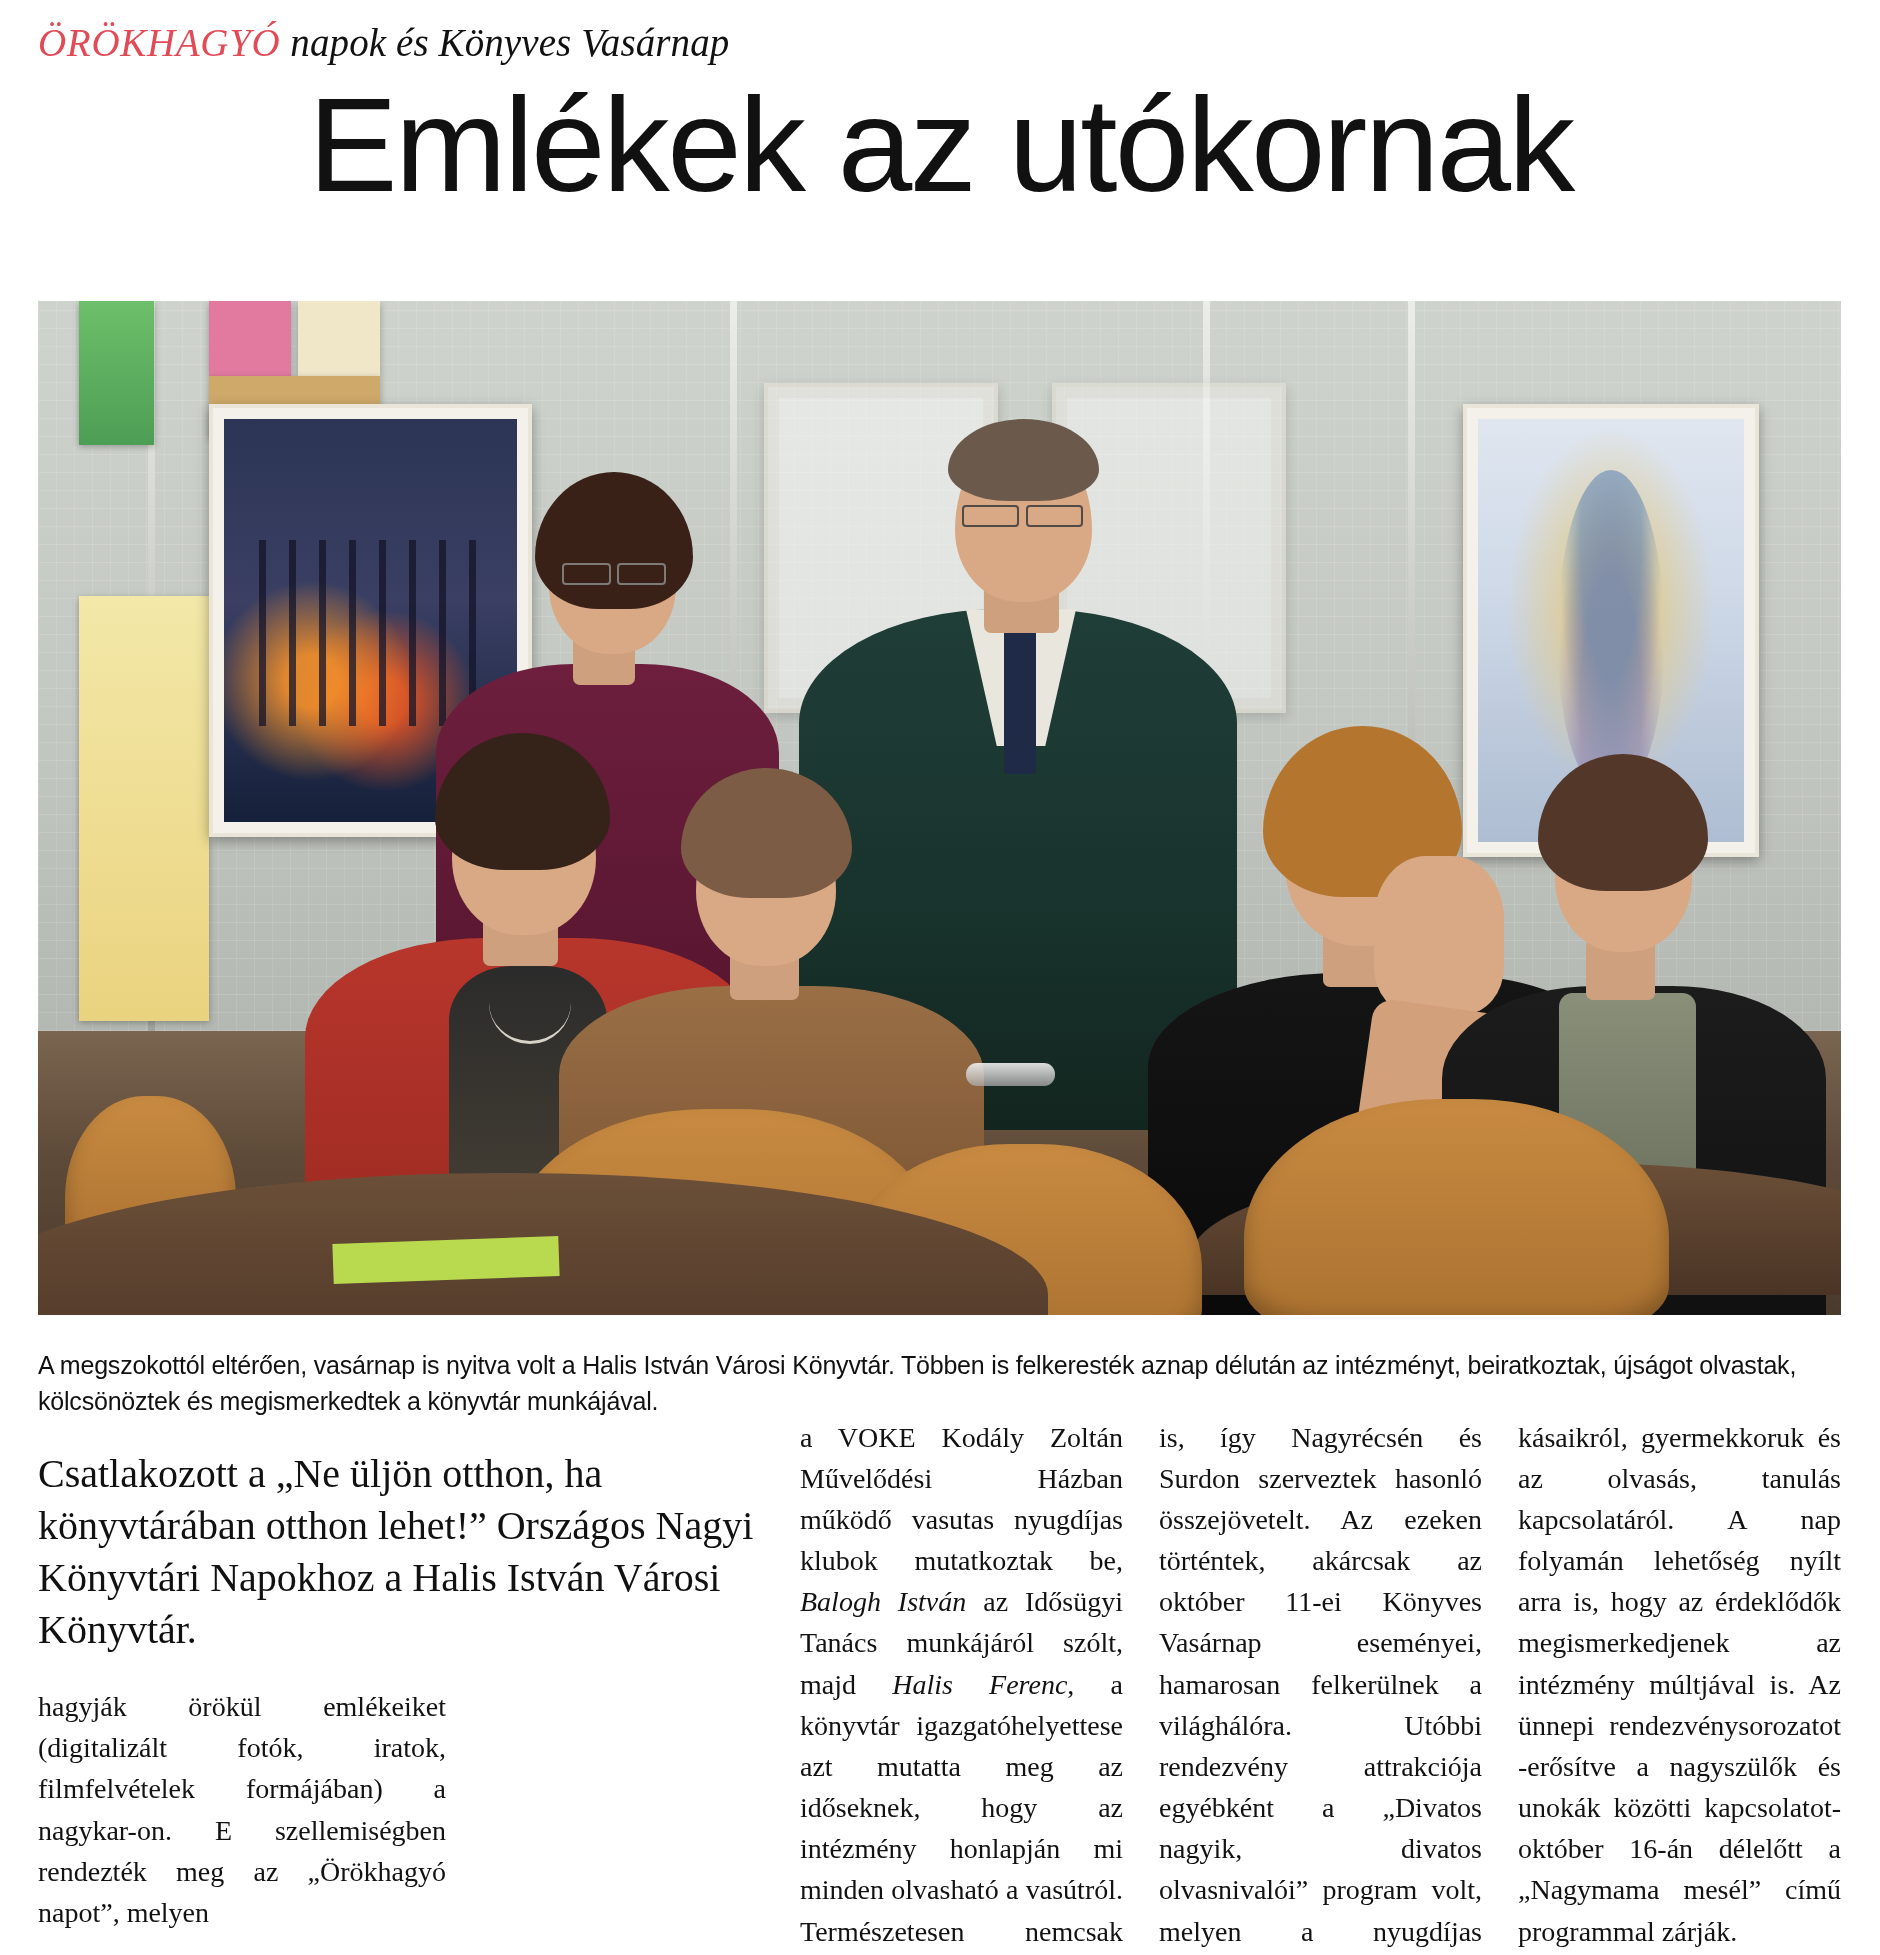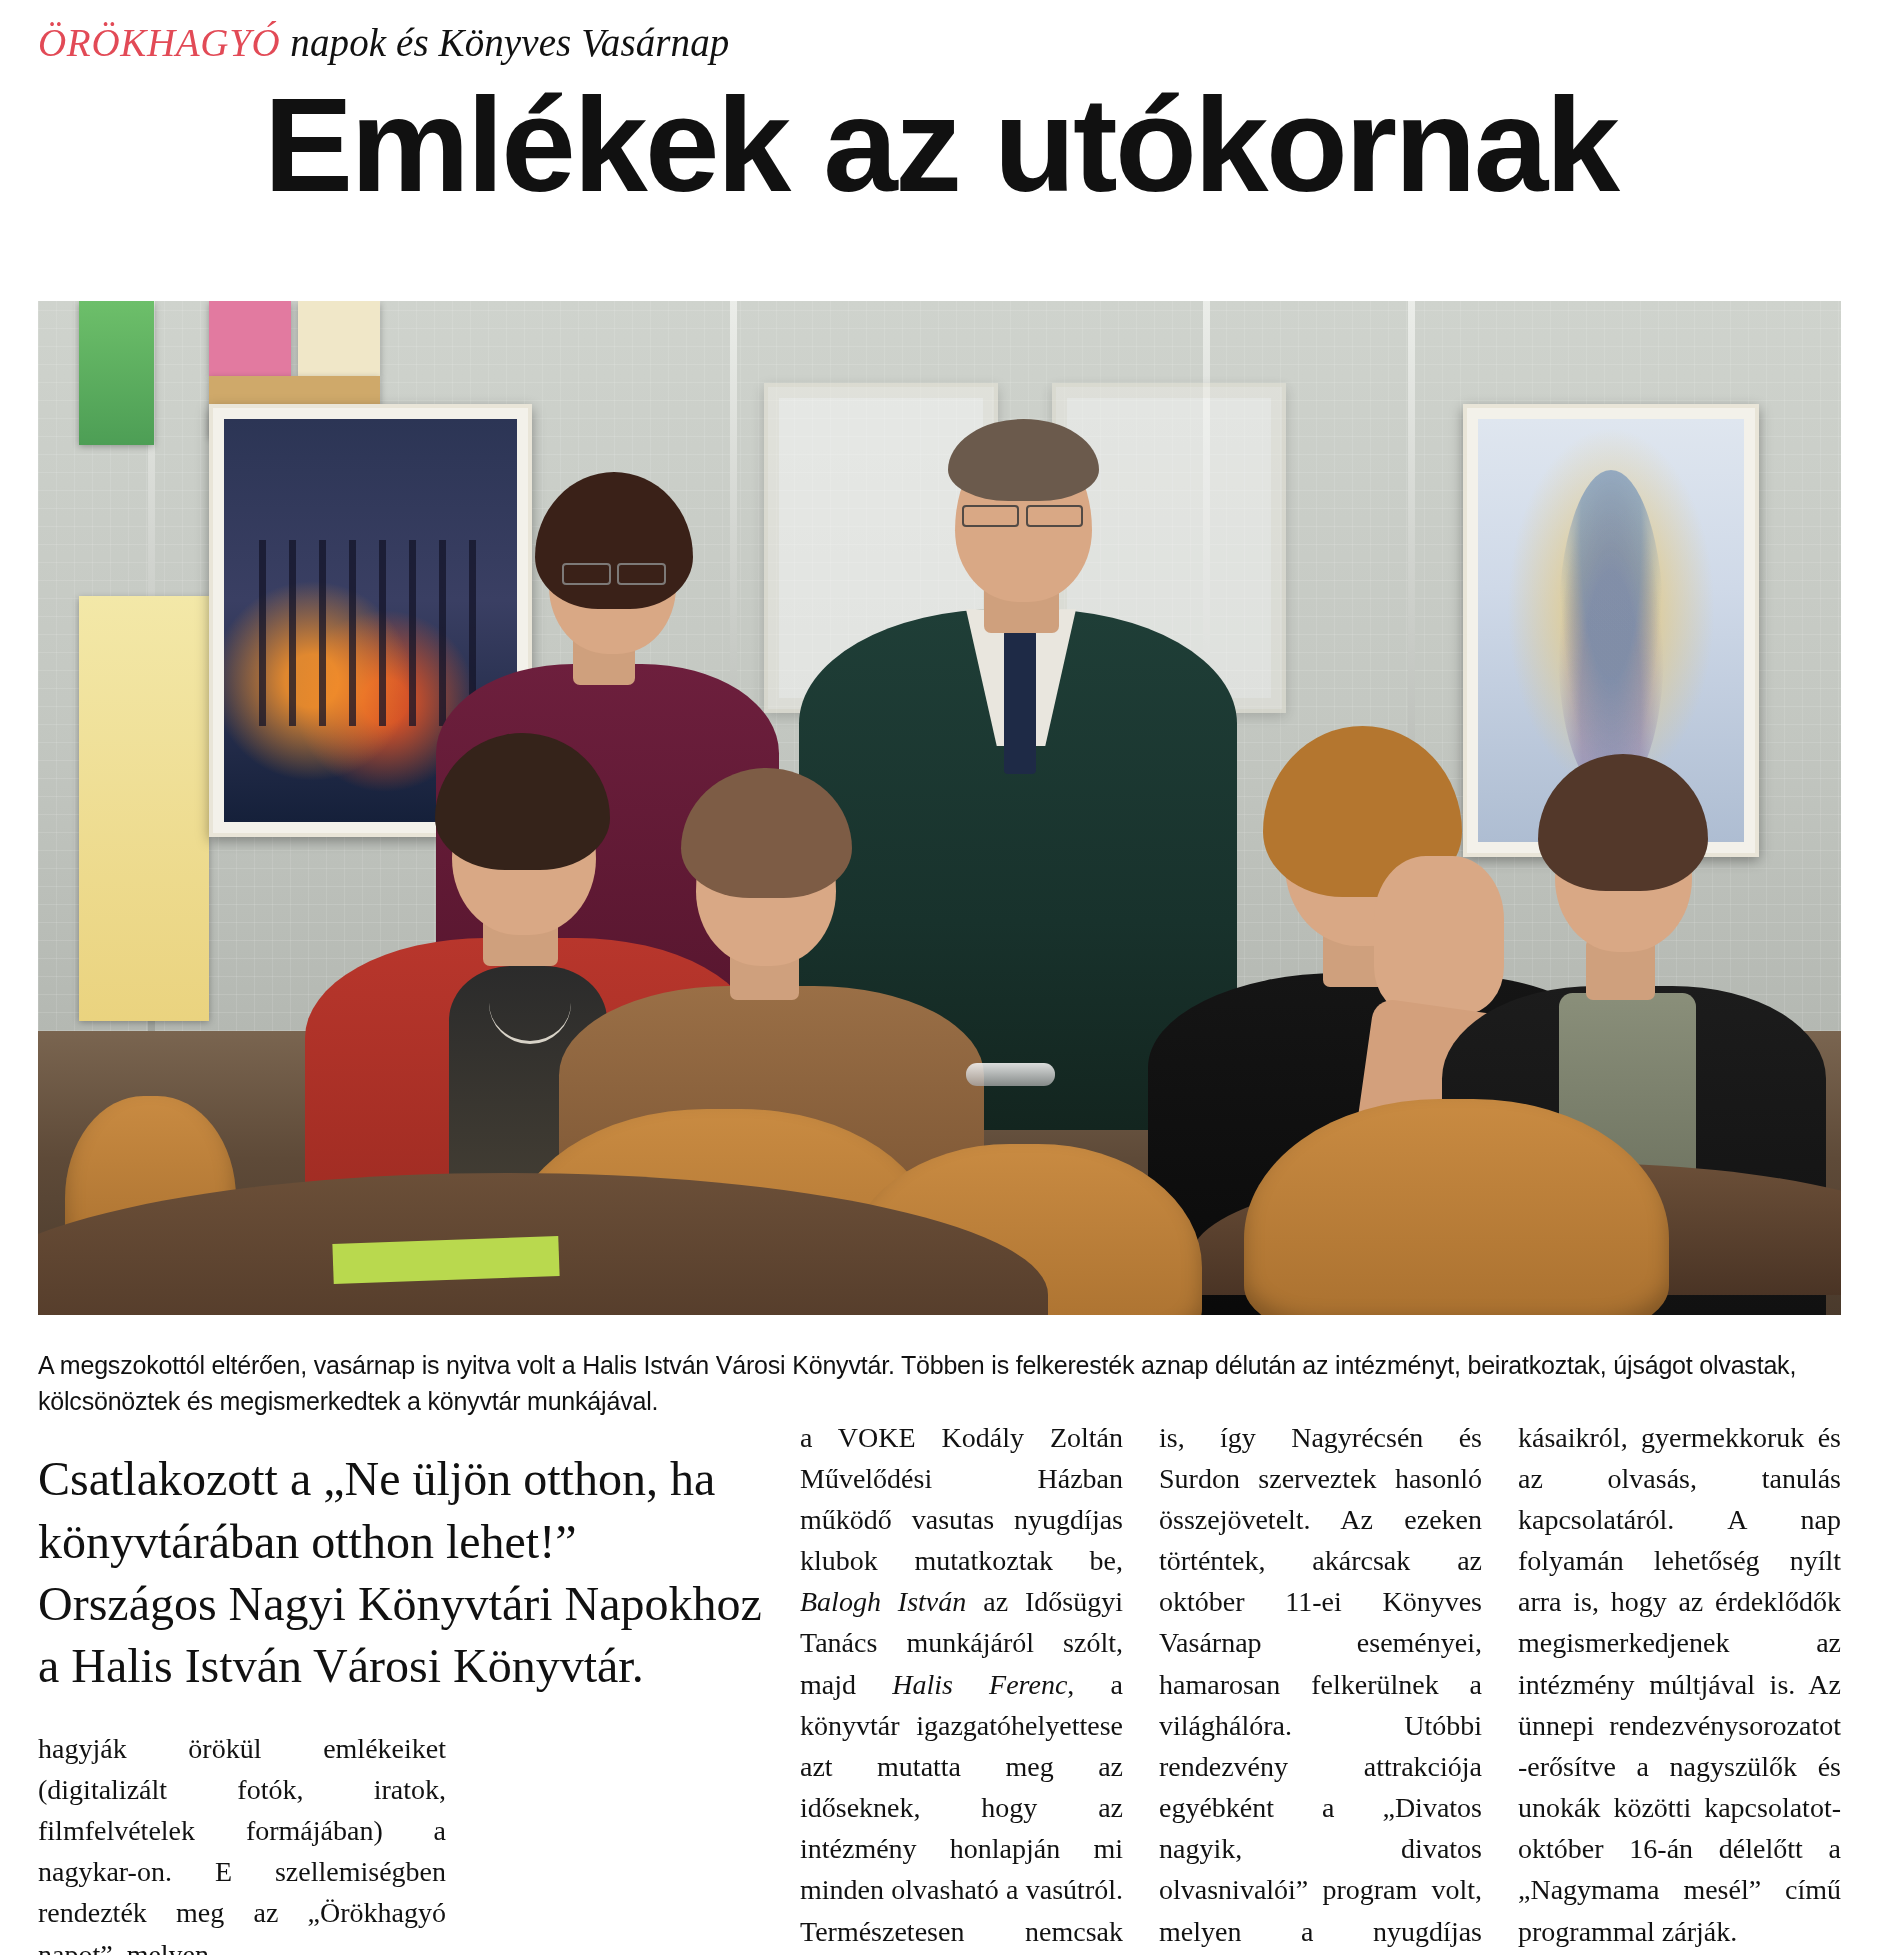--- a/index.html
+++ b/index.html
@@ -38,21 +38,21 @@
     letter-spacing: 0.7px;
   }
   .kicker .k-black {
     color: #111111;
   }
 
   
   .headline {
     margin-top: 15px;
     font-family: "Liberation Sans", sans-serif;
-    font-weight: bold;
+    font-weight: normal;
     font-size: 134px;
     line-height: 0.99;
     letter-spacing: -2.7px;
     color: #111111;
     text-align: center;
     white-space: nowrap;
   }
 
   
   .photo-wrap {
@@ -205,21 +205,21 @@
     line-height: 1.42;
     color: #111111;
     letter-spacing: -0.2px;
   }
 
   
   .lead {
     margin-top: 31.5px;
     width: 726px;
     font-family: "Liberation Serif", serif;
-    font-size: 48px;
+    font-size: 40px;
     line-height: 1.30;
     color: #111111;
   }
   .col {
     width: 408px;
     font-family: "Liberation Serif", serif;
     font-size: 28px;
     line-height: 1.47;
     text-align: justify;
     hyphens: manual;

